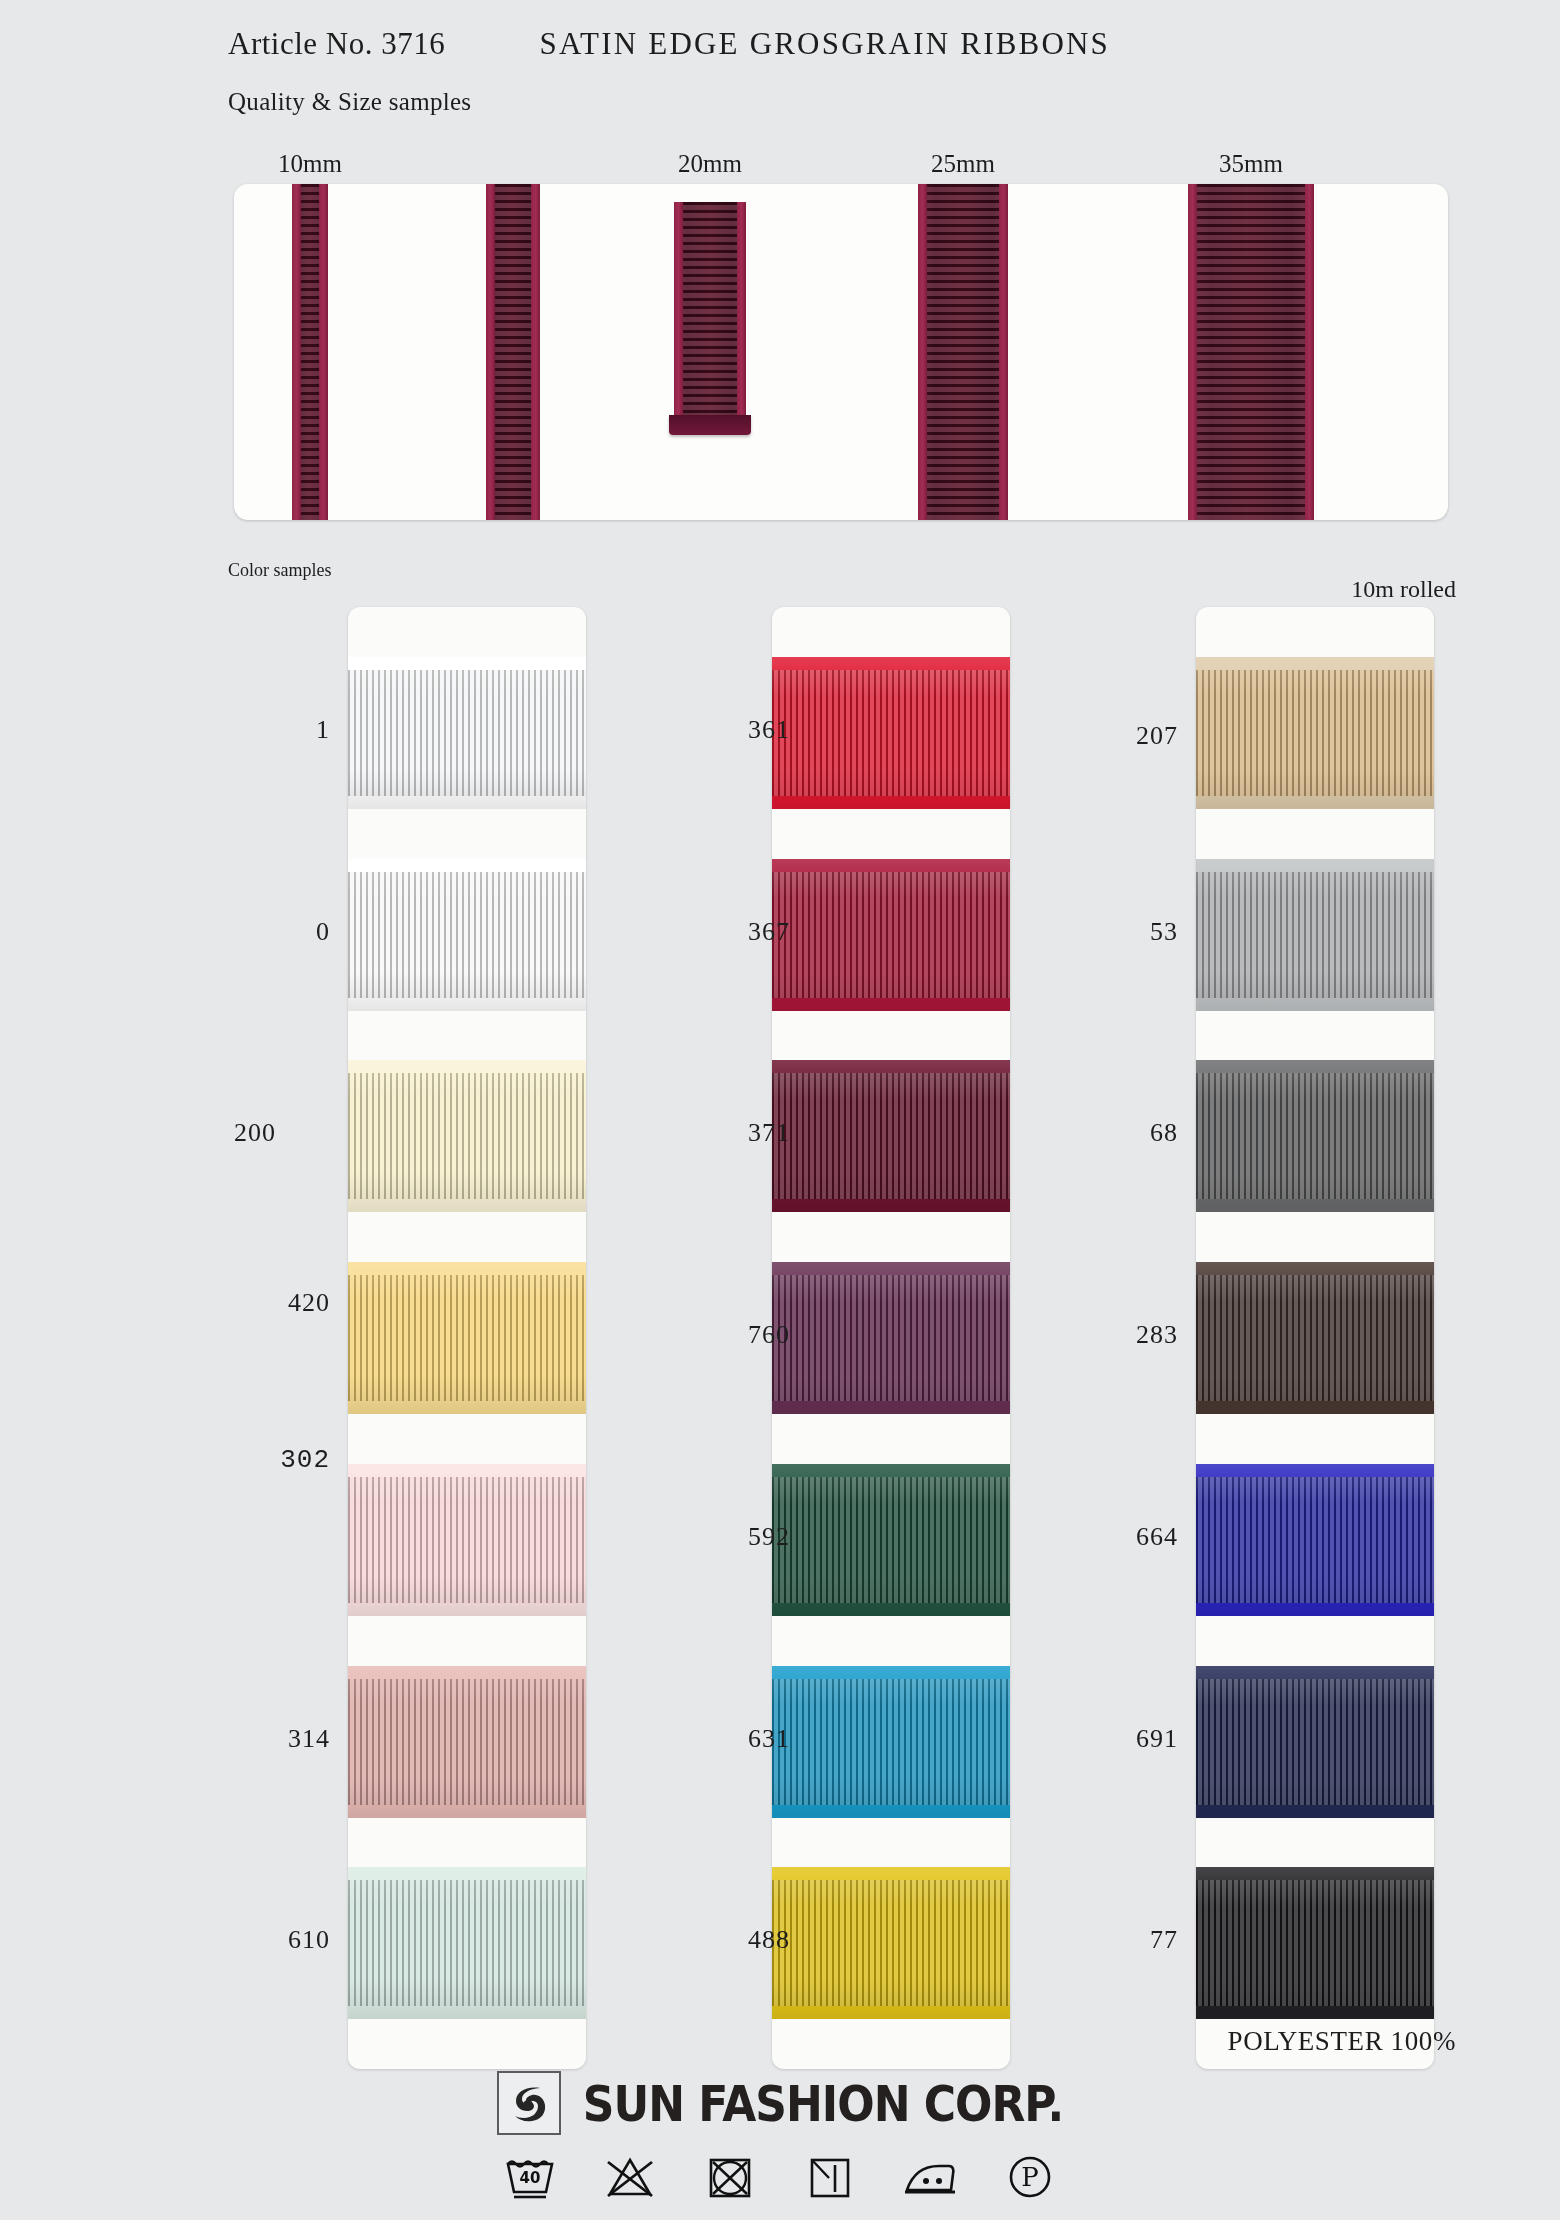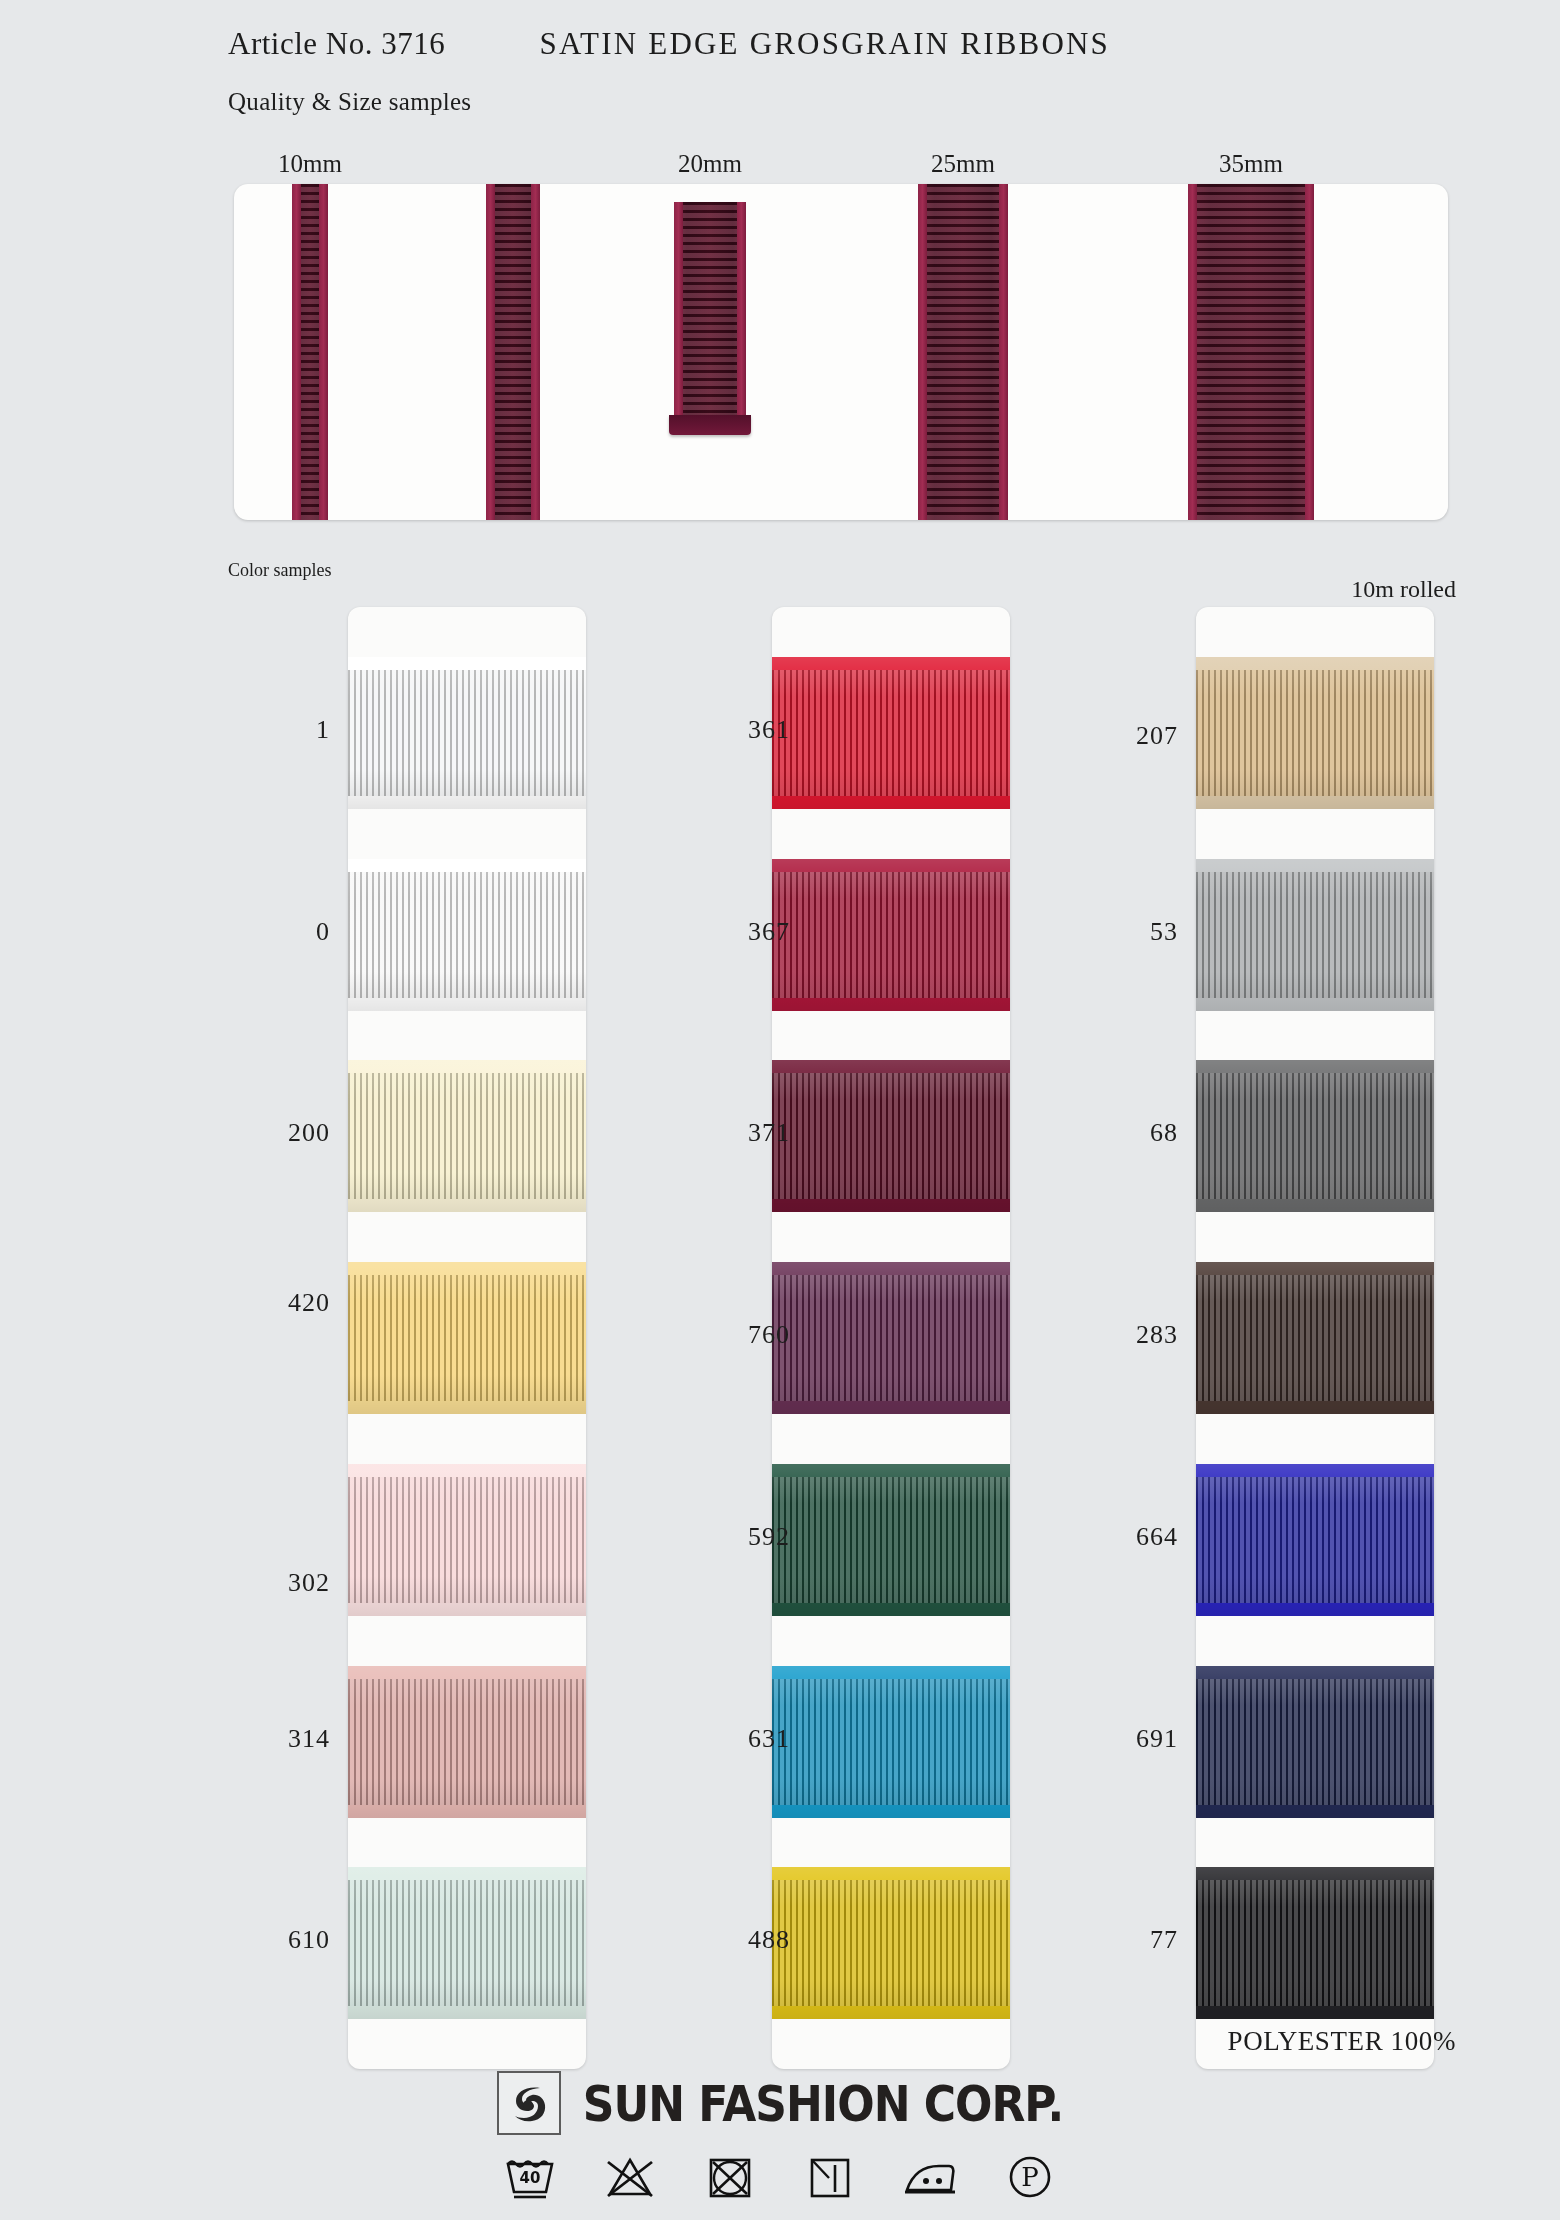--- a/index.html
+++ b/index.html
@@ -352,23 +352,23 @@
   <div class="care-sym">
     <svg width="56" height="52" viewBox="0 0 56 52">
       <circle cx="28" cy="26" r="19" fill="none" stroke="#111" stroke-width="2.6"></circle>
       <text x="28" y="35" font-family="DejaVu Serif, serif" font-size="26" fill="#111" text-anchor="middle">P</text>
     </svg>
   </div>
 </div>
 
 <div class="code c1" style="top: 714.75px;">1</div>
 <div class="code c1" style="top: 916.5px;">0</div>
-<div class="code c1" style="top: 1118.25px;">200</div>
+<div class="code c1" style="top: 1118.25px; text-align: center;">200</div>
 <div class="code c1" style="top: 1288px;">420</div>
-<div class="code c1" style="top: 1568px;">302</div>
+<div class="code c1" style="top: 1445px; font-family: Liberation Mono, monospace;">302</div>
 <div class="code c1" style="top: 1723.5px;">314</div>
 <div class="code c1" style="top: 1925.25px;">610</div>
 <div class="code c2" style="top: 714.75px;">361</div>
 <div class="code c2" style="top: 916.5px;">367</div>
 <div class="code c2" style="top: 1118.25px;">371</div>
 <div class="code c2" style="top: 1320px;">760</div>
 <div class="code c2" style="top: 1521.75px;">592</div>
 <div class="code c2" style="top: 1723.5px;">631</div>
 <div class="code c2" style="top: 1925.25px;">488</div>
 <div class="code c3" style="top: 712px; margin-top: 9px;">207</div>

